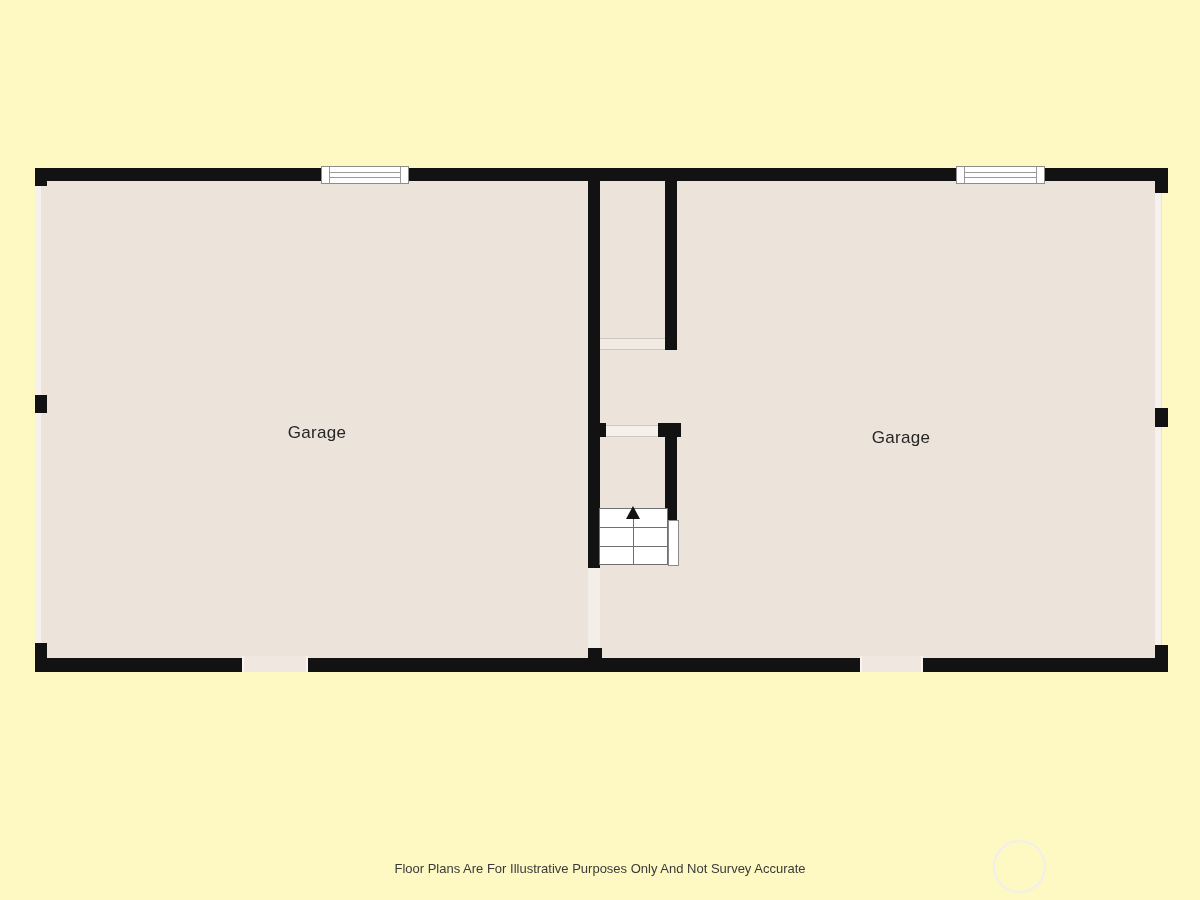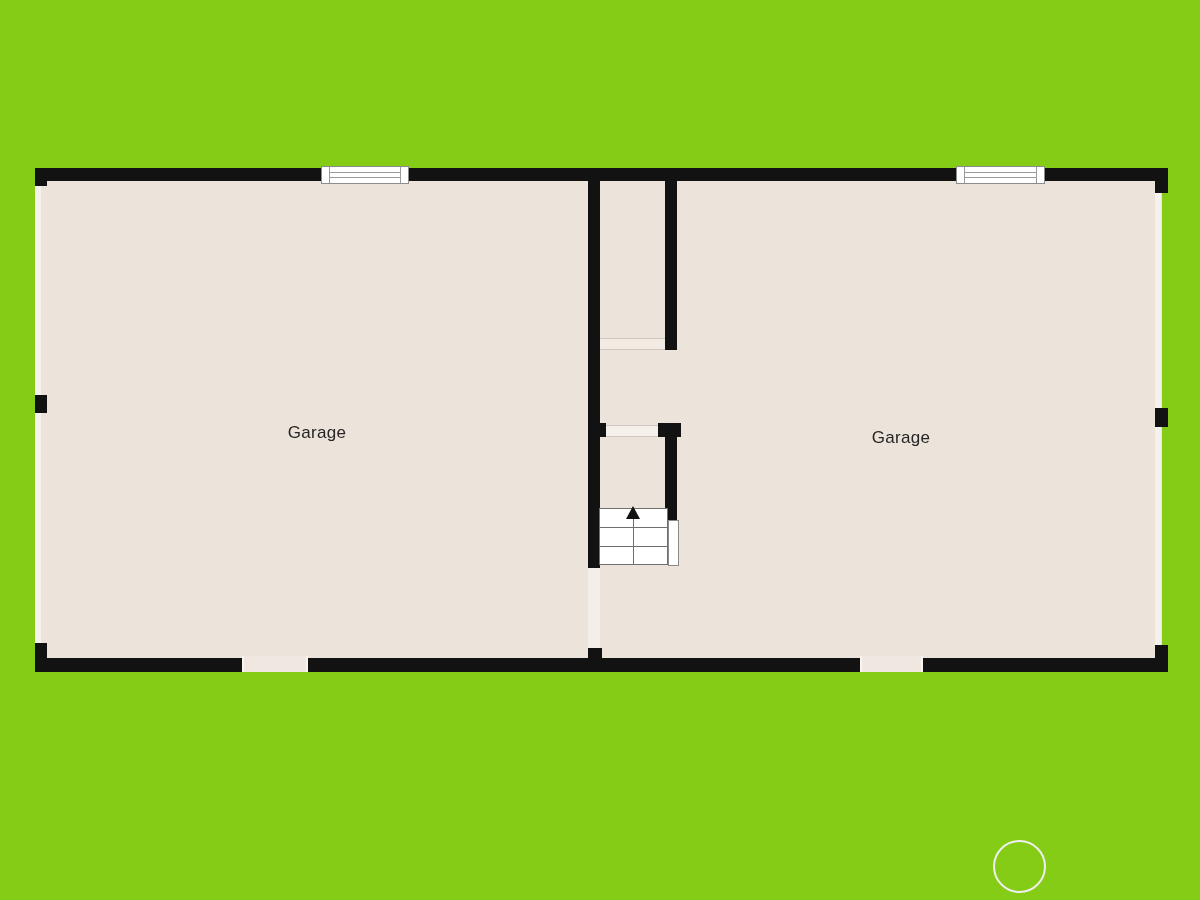--- a/index.html
+++ b/index.html
@@ -10,21 +10,21 @@
     --wall: #121212;
     --floor: #ece3da;
     --opening: #f6f1ec;
     --line: #6f6f6f;
   }
 
   .canvas {
     position: relative;
     width: 1200px;
     height: 900px;
-    background: #84cc16;
+    background: #fef9c3;
     overflow: hidden;
   }
 
   .abs { position: absolute; }
 
   
   .floor      { background: var(--floor); }
   .wall       { background: var(--wall); }
   .open-strip { background: var(--opening); }
 
@@ -145,16 +145,17 @@
     <div class="tread" style="top:18px;"></div>
     <div class="tread" style="top:37px;"></div>
     <div class="rise" style="left:33px;"></div>
   </div>
   <div class="abs stair-rail" style="left:668px; top:520px; width:11px; height:46px;"></div>
   <div class="abs up-arrow" style="left:626px; top:506px;"></div>
 
   <div class="abs room-label" style="left:317px; top:433px;">Garage</div>
   <div class="abs room-label" style="left:901px; top:438px;">Garage</div>
 
+  <div class="abs footer-text">Floor Plans Are For Illustrative Purposes Only And Not Survey Accurate</div>
 
   <div class="abs watermark-circle"></div>
 
 </div>
 
 </body></html>

